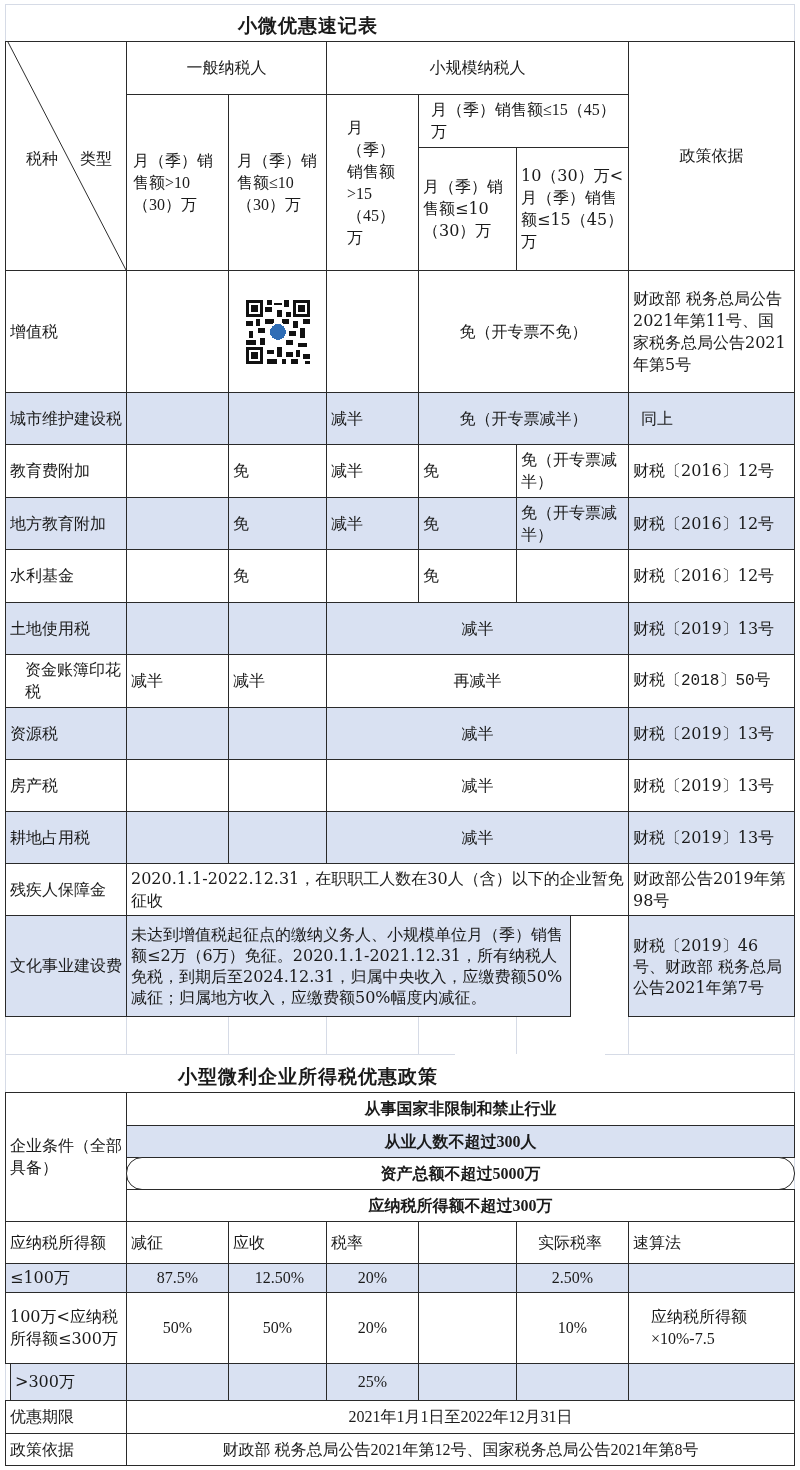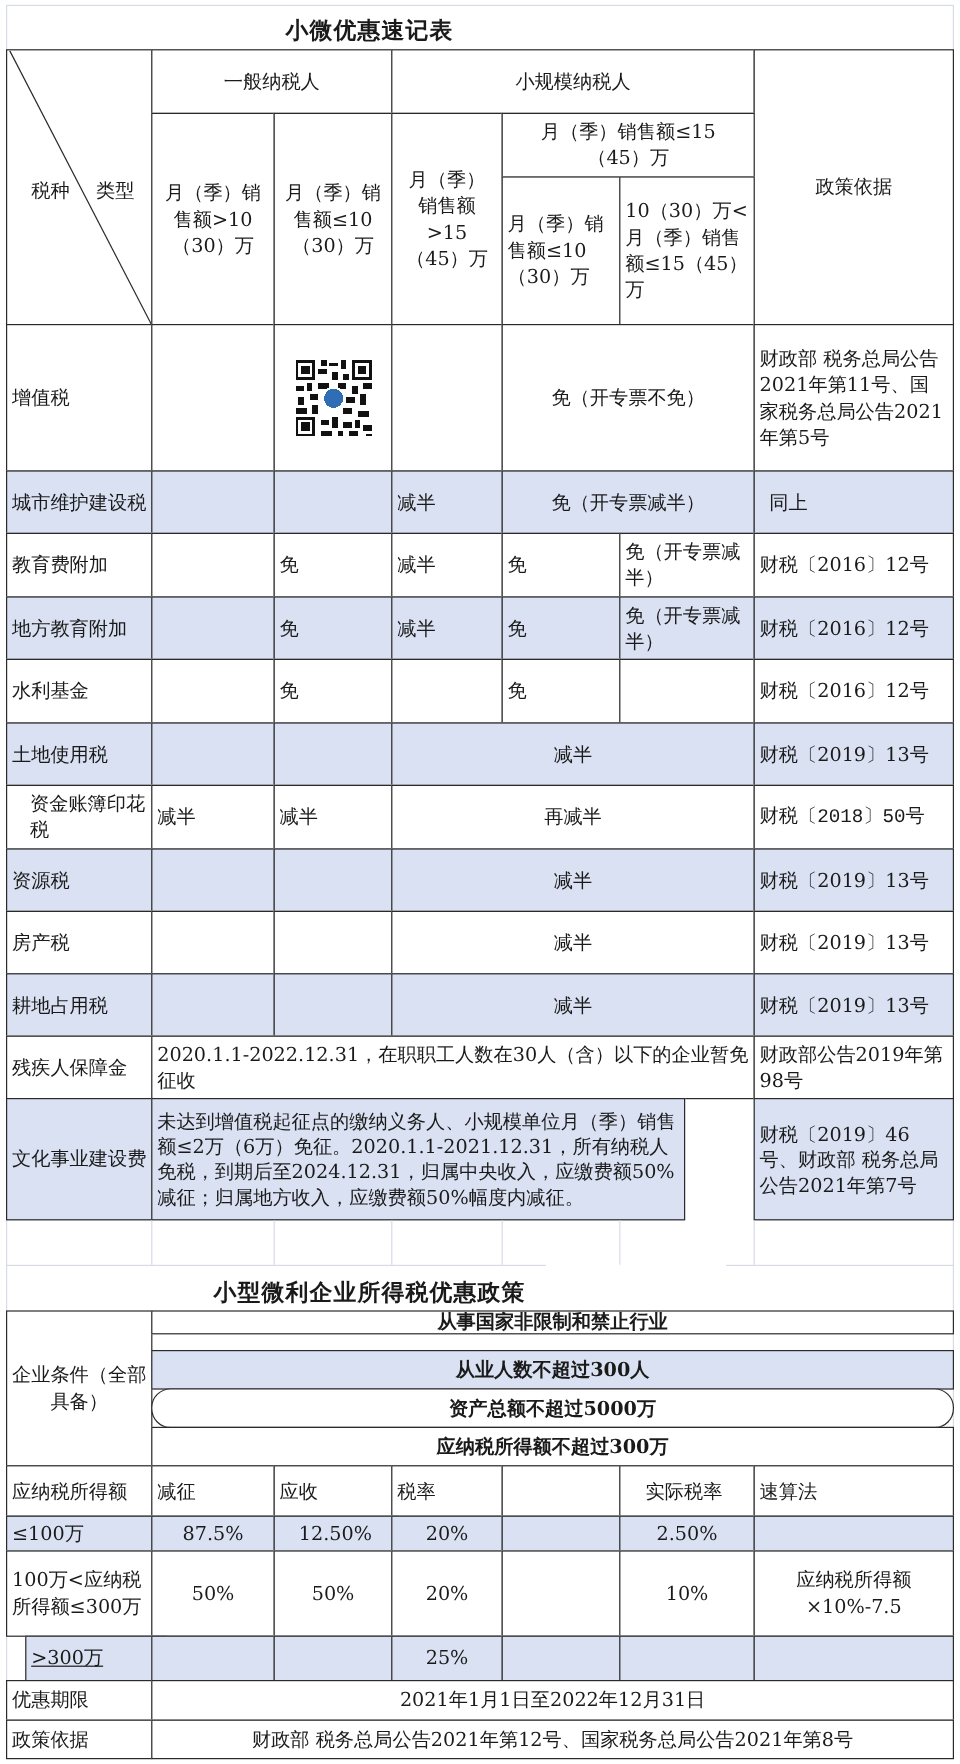--- a/index.html
+++ b/index.html
@@ -2,21 +2,21 @@
 <html><head>
 <meta charset="utf-8">
 <style>
   html, body { margin: 0; padding: 0; background: #ffffff; }
   body { width: 800px; height: 1470px; position: relative; overflow: hidden;
          font-family: "DejaVu Serif", "Liberation Serif", serif; color: #1a1a1a; }
   .c { position: absolute; box-sizing: border-box; border: 1px solid #2a2a2a;
        font-size: 16px; line-height: 22px; padding: 2px 4px; display: flex; align-items: center;
        background: #ffffff; overflow: hidden; }
   .b { background: #d9e1f2; }
-  .ctr { justify-content: center; text-align: center; }
+  .ctr { justify-content: center; text-align: left; font-family: Liberation Serif, serif; }
   .left { justify-content: flex-start; text-align: left; }
   .title { position: absolute; font-size: 19px; font-weight: bold; letter-spacing: 1px; }
   .bold { font-weight: bold; }
   .ghost { position: absolute; box-sizing: border-box; border-left: 1px solid #d6dbe6; }
   .ghosth { position: absolute; box-sizing: border-box; border-top: 1px solid #d6dbe6; }
   .frame { position: absolute; box-sizing: border-box; border: 1px solid #d6dbe6; }
   .qr { width: 68px; height: 68px; position: relative; }
   .qr svg { width: 68px; height: 68px; display: block; }
   .diag { position: absolute; left: 0; top: 0; width: 100%; height: 100%; }
   .txt { white-space: normal; }
@@ -35,21 +35,21 @@
   <span style="position:absolute;left:20px;top:106px;">税种</span>
   <span style="position:absolute;left:74px;top:106px;">类型</span>
 </div>
 
 <div class="c ctr" style="left:126px;top:41px;width:201px;height:54px;">一般纳税人</div>
 <div class="c ctr" style="left:326px;top:41px;width:303px;height:54px;">小规模纳税人</div>
 <div class="c ctr" style="left:628px;top:41px;width:167px;height:230px;">政策依据</div>
 
 <div class="c ctr txt" style="left:126px;top:94px;width:103px;height:177px;padding:2px 6px;">月（季）销售额&gt;10（30）万</div>
 <div class="c ctr txt" style="left:228px;top:94px;width:99px;height:177px;padding:2px 8px;">月（季）销售额≤10（30）万</div>
-<div class="c ctr txt" style="left:326px;top:94px;width:93px;height:177px;padding:2px 6px;">月（季）销售额&gt;15（45）万</div>
+<div class="c ctr txt" style="left:326px;top:94px;width:93px;height:177px;padding:2px 20px;">月（季）销售额&gt;15（45）万</div>
 <div class="c ctr txt" style="left:418px;top:94px;width:211px;height:54px;padding:2px 12px;">月（季）销售额≤15（45）万</div>
 <div class="c left txt" style="left:418px;top:147px;width:99px;height:124px;">月（季）销售额≤10（30）万</div>
 <div class="c left txt" style="left:516px;top:147px;width:113px;height:124px;">10（30）万&lt;月（季）销售额≤15（45）万</div>
 
 <div class="c left" style="left:5px;top:270px;width:122px;height:123px;">增值税</div>
 <div class="c" style="left:126px;top:270px;width:103px;height:123px;"></div>
 <div class="c ctr" style="left:228px;top:270px;width:99px;height:123px;">
   <div class="qr">
     <svg viewBox="0 0 29 29" shape-rendering="crispEdges">
       <rect width="29" height="29" fill="#fff"></rect>
@@ -175,21 +175,21 @@
 <div class="ghost" style="left:326px;top:1017px;height:37px;"></div>
 <div class="ghost" style="left:418px;top:1017px;height:37px;"></div>
 <div class="ghost" style="left:516px;top:1017px;height:37px;"></div>
 <div class="ghost" style="left:628px;top:1017px;height:37px;"></div>
 <div class="ghosth" style="left:5px;top:1054px;width:450px;"></div>
 <div class="ghosth" style="left:605px;top:1054px;width:190px;"></div>
 
 <div class="title" style="left:178px;top:1064px;">小型微利企业所得税优惠政策</div>
 
 <div class="c ctr txt" style="left:5px;top:1092px;width:122px;height:130px;">企业条件（全部具备）</div>
-<div class="c ctr bold" style="left:126px;top:1092px;width:669px;height:20px;">从事国家非限制和禁止行业</div>
+<div class="c ctr bold" style="left:126px;top:1092px;width:669px;height:34px;">从事国家非限制和禁止行业</div>
 <div class="c ctr bold b" style="left:126px;top:1125px;width:669px;height:33px;">从业人数不超过300人</div>
 <div class="c ctr bold" style="left:126px;top:1157px;width:669px;height:33px;border-radius:16px;">资产总额不超过5000万</div>
 <div class="c ctr bold" style="left:126px;top:1189px;width:669px;height:33px;">应纳税所得额不超过300万</div>
 
 <div class="c left" style="left:5px;top:1221px;width:122px;height:43px;">应纳税所得额</div>
 <div class="c left" style="left:126px;top:1221px;width:103px;height:43px;">减征</div>
 <div class="c left" style="left:228px;top:1221px;width:99px;height:43px;">应收</div>
 <div class="c left" style="left:326px;top:1221px;width:93px;height:43px;">税率</div>
 <div class="c left" style="left:418px;top:1221px;width:99px;height:43px;"></div>
 <div class="c left" style="left:516px;top:1221px;width:113px;height:43px;padding-left:21px;">实际税率</div>
@@ -204,21 +204,21 @@
 <div class="c ctr b" style="left:628px;top:1263px;width:167px;height:30px;"></div>
 
 <div class="c left txt" style="left:5px;top:1292px;width:122px;height:72px;">100万&lt;应纳税所得额≤300万</div>
 <div class="c ctr" style="left:126px;top:1292px;width:103px;height:72px;">50%</div>
 <div class="c ctr" style="left:228px;top:1292px;width:99px;height:72px;">50%</div>
 <div class="c ctr" style="left:326px;top:1292px;width:93px;height:72px;">20%</div>
 <div class="c ctr" style="left:418px;top:1292px;width:99px;height:72px;"></div>
 <div class="c ctr" style="left:516px;top:1292px;width:113px;height:72px;">10%</div>
 <div class="c ctr txt" style="left:628px;top:1292px;width:167px;height:72px;padding:16px 22px;">应纳税所得额×10%-7.5</div>
 
-<div class="c left b" style="left:21px;top:1363px;width:118px;height:38px;text-decoration:underline;">&gt;300万</div>
+<div class="c left b" style="left:10px;top:1363px;width:118px;height:38px;">&gt;300万</div>
 <div class="c ctr b" style="left:126px;top:1363px;width:103px;height:38px;"></div>
 <div class="c ctr b" style="left:228px;top:1363px;width:99px;height:38px;"></div>
 <div class="c ctr b" style="left:326px;top:1363px;width:93px;height:38px;">25%</div>
 <div class="c ctr b" style="left:418px;top:1363px;width:99px;height:38px;"></div>
 <div class="c ctr b" style="left:516px;top:1363px;width:113px;height:38px;"></div>
 <div class="c ctr b" style="left:628px;top:1363px;width:167px;height:38px;"></div>
 
 <div class="c left" style="left:5px;top:1400px;width:122px;height:34px;">优惠期限</div>
 <div class="c ctr" style="left:126px;top:1400px;width:669px;height:34px;">2021年1月1日至2022年12月31日</div>
 

